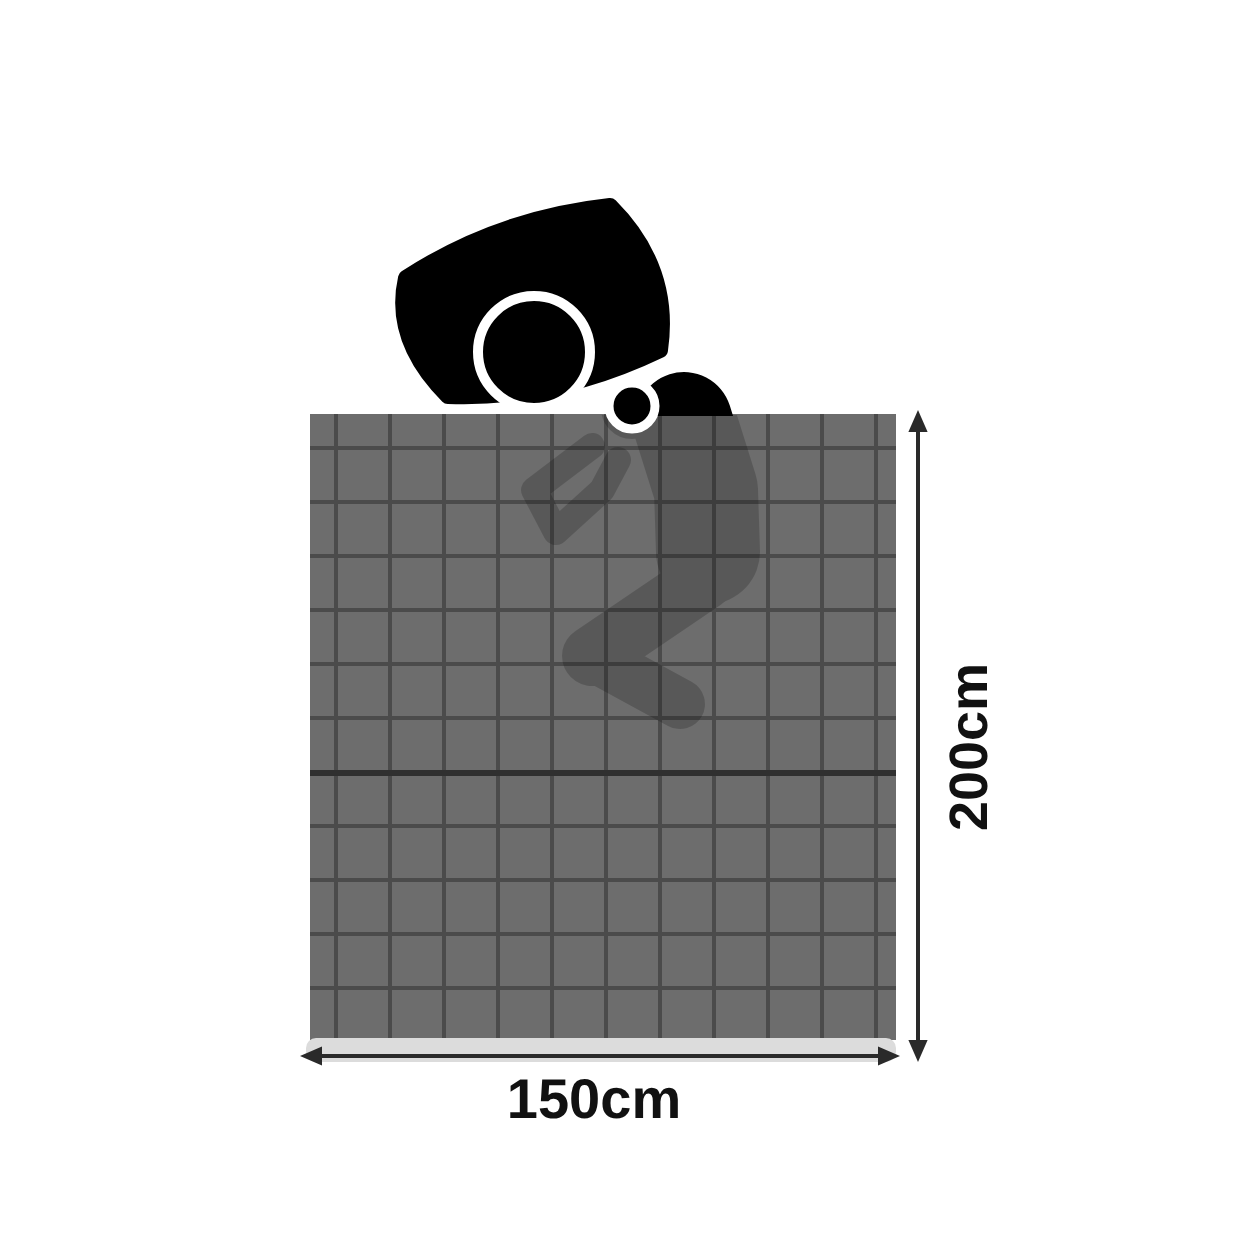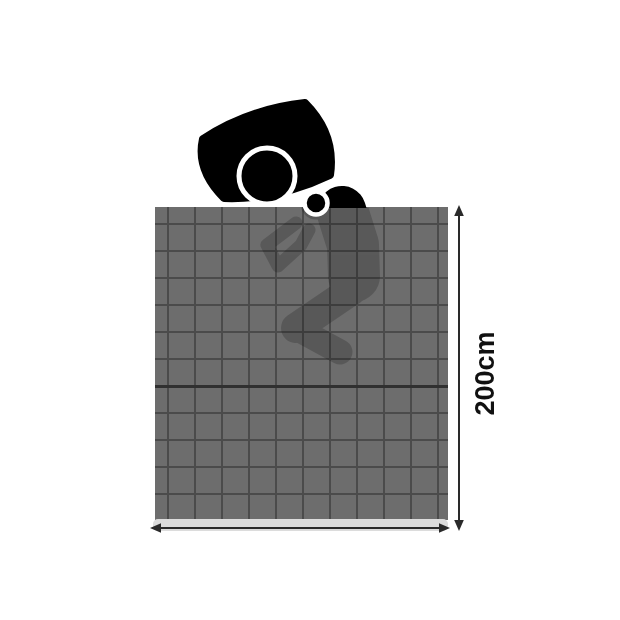--- a/index.html
+++ b/index.html
@@ -81,14 +81,15 @@
     </g>
 
     <g>
       <line x1="157" y1="528" x2="443" y2="528" stroke="var(--arrow)" stroke-width="2"></line>
       <path d="M150 528 L161 523.2 L161 532.8 Z" fill="var(--arrow)"></path>
       <path d="M450 528 L439 523.2 L439 532.8 Z" fill="var(--arrow)"></path>
     </g>
   </svg>
 
   <div class="dim-label height">200cm</div>
+  <div class="dim-label width">150cm</div>
 
 </div>
 
 </body></html>

